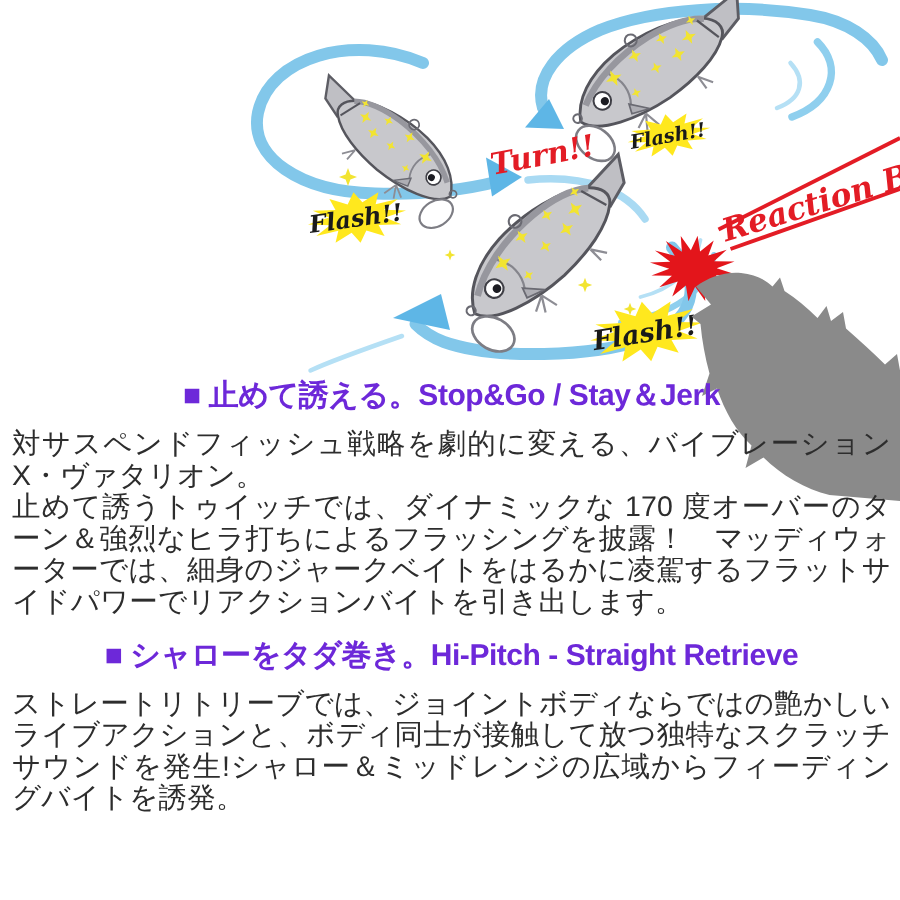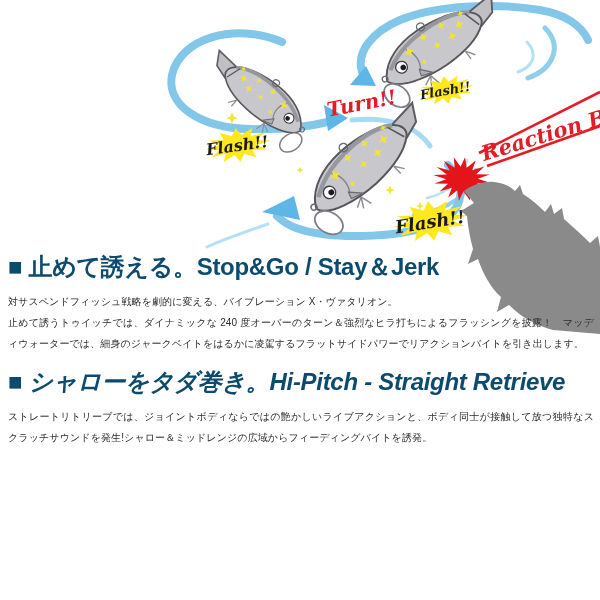--- a/index.html
+++ b/index.html
@@ -3,26 +3,26 @@
 <meta charset="utf-8">
 <style>
   html,body{margin:0;padding:0;background:#ffffff;}
   .page{
     position:relative;width:600px;height:600px;background:#ffffff;overflow:hidden;
     font-family:"Liberation Sans","DejaVu Sans",sans-serif;
   }
   .illus{position:absolute;top:0;left:0;z-index:0;}
   .text-col{position:absolute;left:8px;right:6px;top:252px;z-index:1;}
   .heading{
-    font-size:24px;font-weight:bold;color:#0c4a6e;line-height:1.25;
-    margin:0 0 9px 0;letter-spacing:-0.3px;
+    font-size:20px;font-weight:bold;color:#6d28d9;line-height:1.25;
+    margin:0 0 9px 0;letter-spacing:-0.3px;text-align:center;
   }
-  .heading.second{margin-top:13px;font-style:italic;}
+  .heading.second{margin-top:13px;}
   .body-p{
-    font-size:10px;line-height:21px;color:#2d2d2d;margin:0;
+    font-size:19px;line-height:21px;color:#2d2d2d;margin:0;
     text-align:justify;letter-spacing:0.1px;
   }
   .script-red{fill:#e31c25;font-family:"DejaVu Serif","Liberation Serif",serif;font-style:italic;font-weight:bold;}
   .script-black{fill:#1a1a1a;font-family:"DejaVu Serif","Liberation Serif",serif;font-style:italic;font-weight:bold;}
 </style>
 </head>
 <body>
 
 <div class="page">
 
@@ -134,19 +134,19 @@
       L 468,264 L 473,249
       C 470,238 468,227 467,216
       L 461,211
       L 474,203
       Z"></path>
   </svg>
 
   <div class="text-col">
     <h2 class="heading">■ 止めて誘える。Stop&amp;Go / Stay＆Jerk</h2>
     <p class="body-p">対サスペンドフィッシュ戦略を劇的に変える、バイブレーション X・ヴァタリオン。</p>
-    <p class="body-p">止めて誘うトゥイッチでは、ダイナミックな 240 度オーバーのターン＆強烈なヒラ打ちによるフラッシングを披露！　マッディウォーターでは、細身のジャークベイトをはるかに凌駕するフラットサイドパワーでリアクションバイトを引き出します。</p>
+    <p class="body-p">止めて誘うトゥイッチでは、ダイナミックな 170 度オーバーのターン＆強烈なヒラ打ちによるフラッシングを披露！　マッディウォーターでは、細身のジャークベイトをはるかに凌駕するフラットサイドパワーでリアクションバイトを引き出します。</p>
 
     <h2 class="heading second">■ シャローをタダ巻き。Hi-Pitch - Straight Retrieve</h2>
     <p class="body-p">ストレートリトリーブでは、ジョイントボディならではの艶かしいライブアクションと、ボディ同士が接触して放つ独特なスクラッチサウンドを発生!シャロー＆ミッドレンジの広域からフィーディングバイトを誘発。</p>
   </div>
 
 </div>
 
 </body></html>

